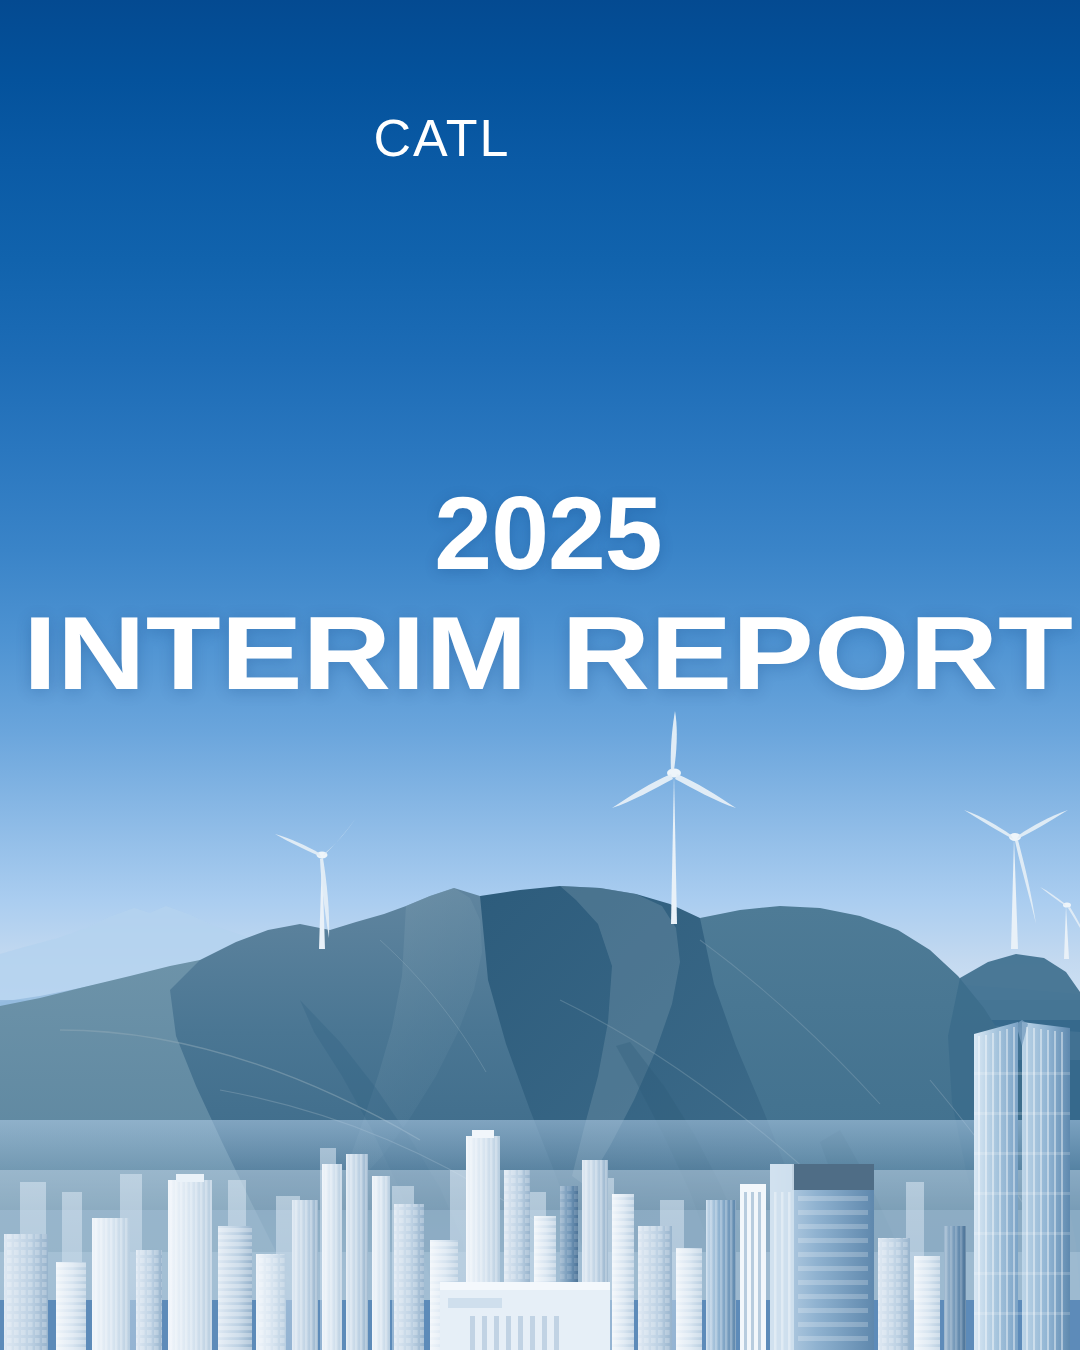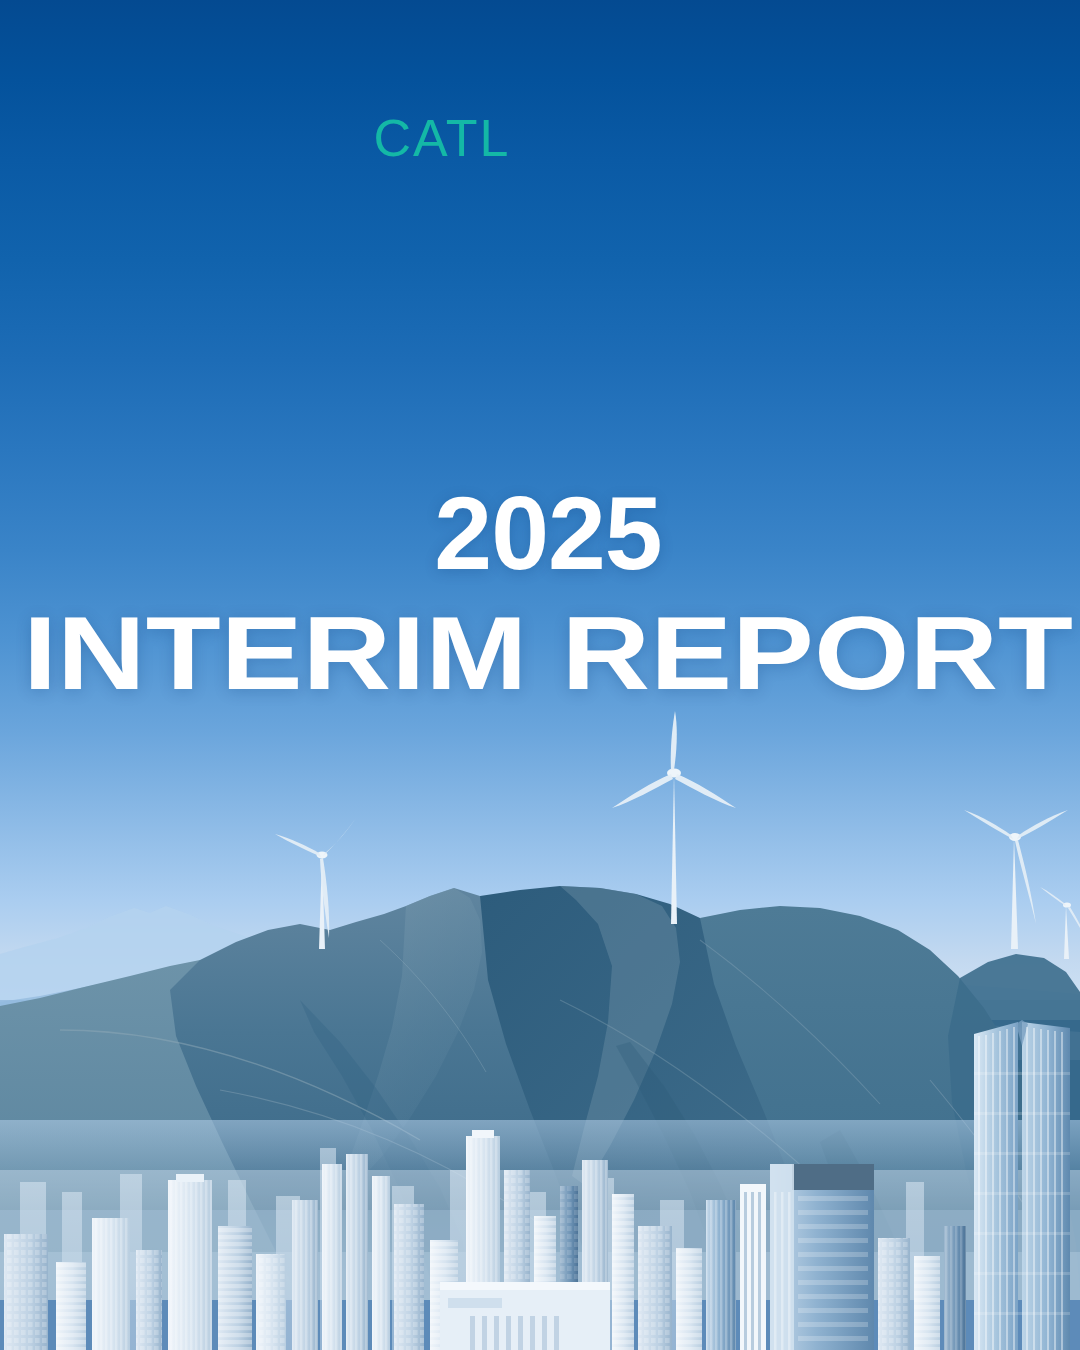--- a/index.html
+++ b/index.html
@@ -41,21 +41,21 @@
         #cfe1f4 100%);
   }
 
   
   .brand {
     position: absolute;
     left: 0;
     top: 112px;
     width: 884px;
     text-align: center;
-    color: #14b8a6;
+    color: #ffffff;
     font-size: 52px;
     font-weight: 500;
     letter-spacing: 2px;
     line-height: 1;
     font-family: "Liberation Sans", sans-serif;
   }
 
   
   .title-block {
     position: absolute;

